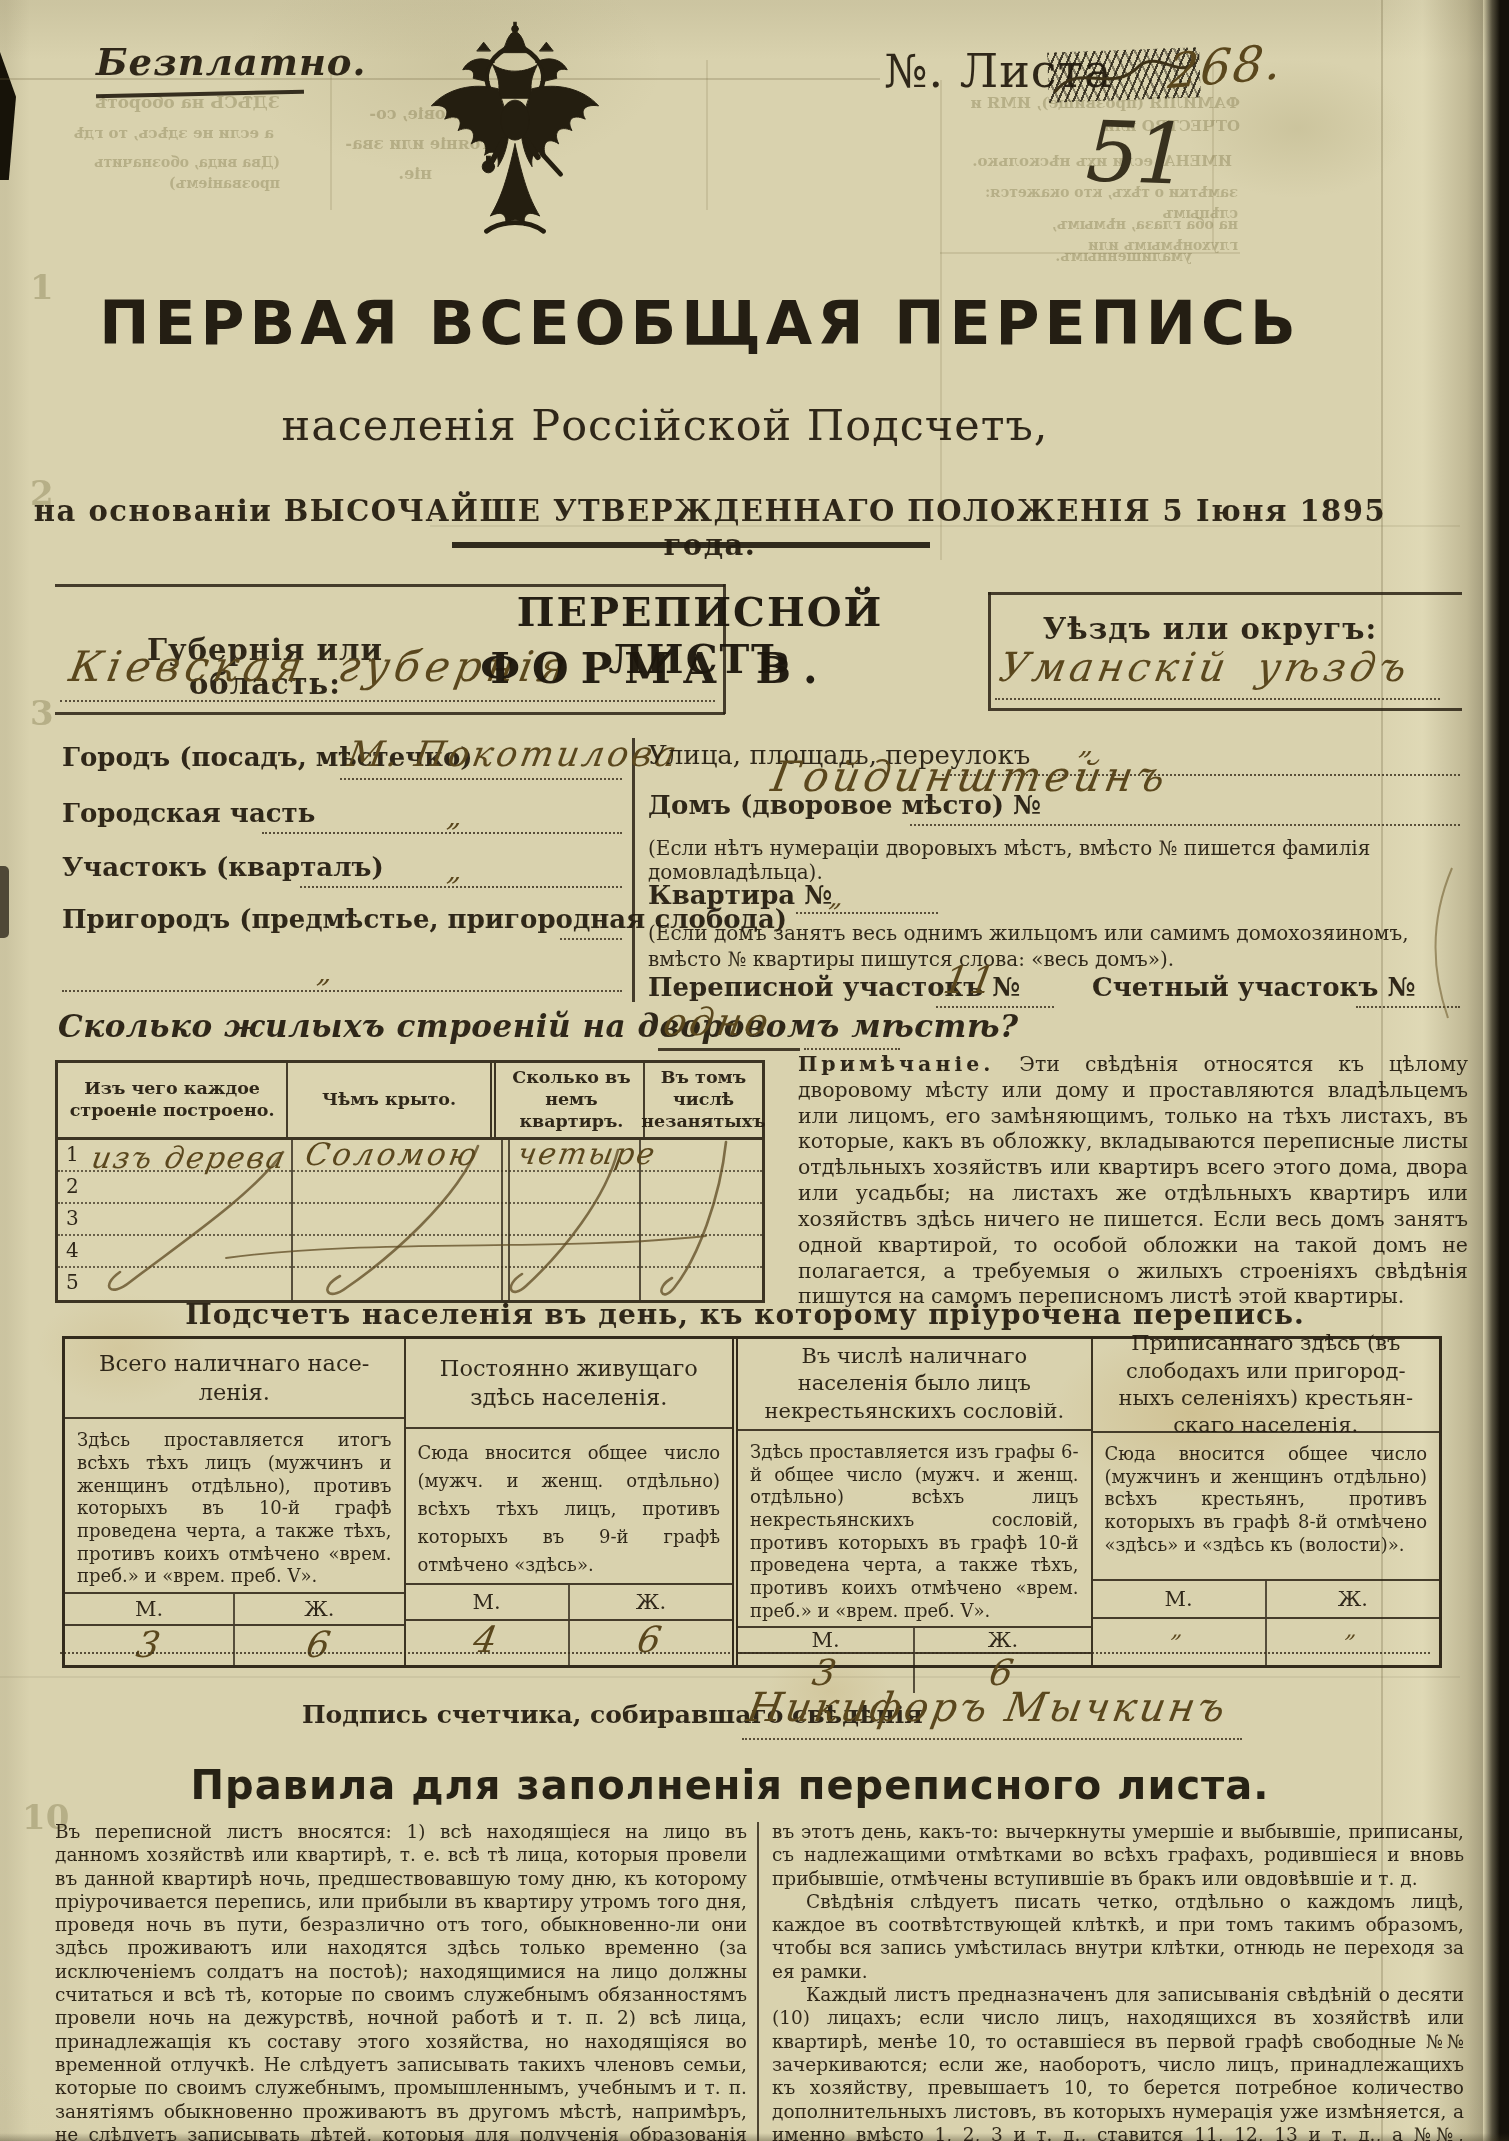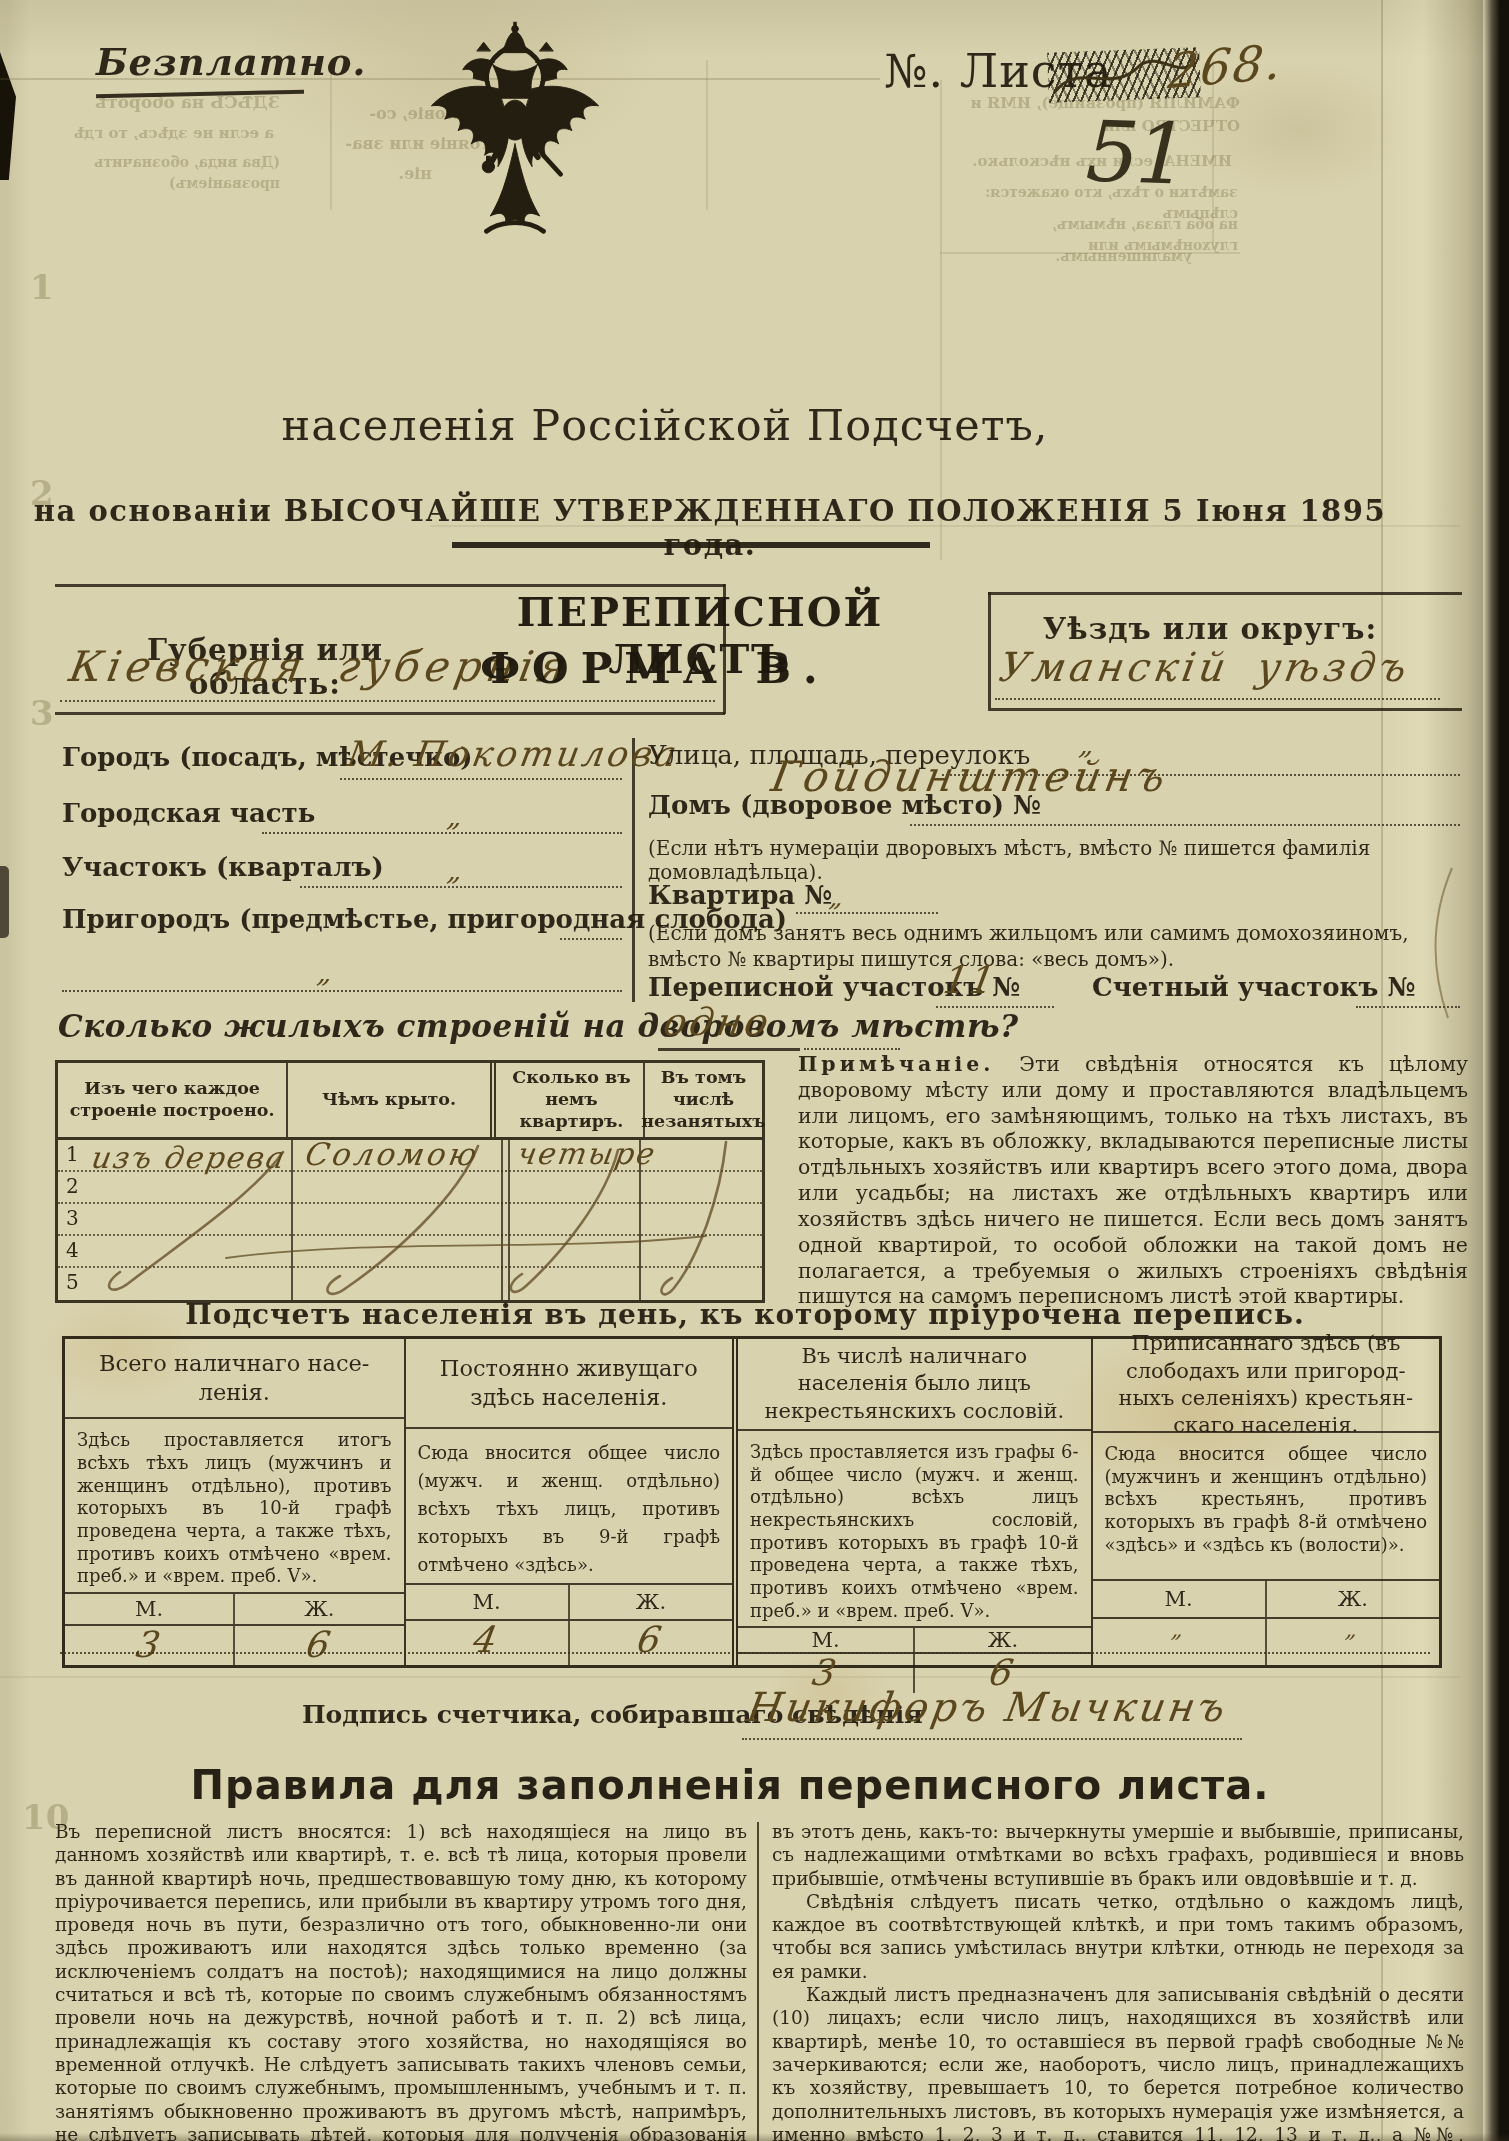--- a/index.html
+++ b/index.html
@@ -146,20 +146,21 @@
 
   <div class="abs" style="left:884px;top:44px;font-size:46px;letter-spacing:1px;">№. Листа</div>
   <div class="hatch">
     <svg width="152" height="50">
         <path d="M6 40 C32 8 62 46 92 16 C112 2 132 32 148 14" stroke="#3d3218" stroke-width="3" fill="none"></path>
       </svg>
   </div>
   <div class="abs hw" style="left:1168px;top:38px;font-size:48px;transform:rotate(-5deg) skewX(-10deg);">268.</div>
   <div class="abs" style="left:1086px;top:104px;font-size:84px;font-style:italic;color:#38311e;letter-spacing:-4px;transform:rotate(2deg);font-family:'DejaVu Serif',serif;">51</div>
 
+  <div class="abs sans" style="left:0;top:288px;width:1400px;text-align:center;font-size:60px;font-weight:bold;letter-spacing:5px;color:rgba(28,22,12,.96);">ПЕРВАЯ ВСЕОБЩАЯ ПЕРЕПИСЬ</div>
   <div class="abs" style="left:0;top:400px;width:1330px;text-align:center;font-size:43px;letter-spacing:1px;">населенія Россійской Подсчетъ,</div>
   <div class="abs" style="left:0;top:494px;width:1420px;text-align:center;font-size:29px;font-weight:bold;letter-spacing:1.5px;">на основаніи ВЫСОЧАЙШЕ УТВЕРЖДЕННАГО ПОЛОЖЕНІЯ 5 Іюня 1895 года.</div>
   <div class="abs" style="left:452px;top:542px;width:478px;height:6px;background:rgba(35,28,16,.92);"></div>
 
   <div class="abs hline" style="left:55px;top:584px;width:670px;"></div>
   <div class="abs hline" style="left:55px;top:712px;width:670px;"></div>
   <div class="abs vline" style="left:723px;top:584px;height:130px;"></div>
   <div class="abs boxlabel" style="left:75px;top:633px;width:380px;text-align:center;">Губернія или область:</div>
   <div class="abs hw" style="left:70px;top:642px;font-size:42px;letter-spacing:5px;word-spacing:14px;">Кіевская губернія</div>
   <div class="abs dotline" style="left:60px;top:700px;width:655px;"></div>

